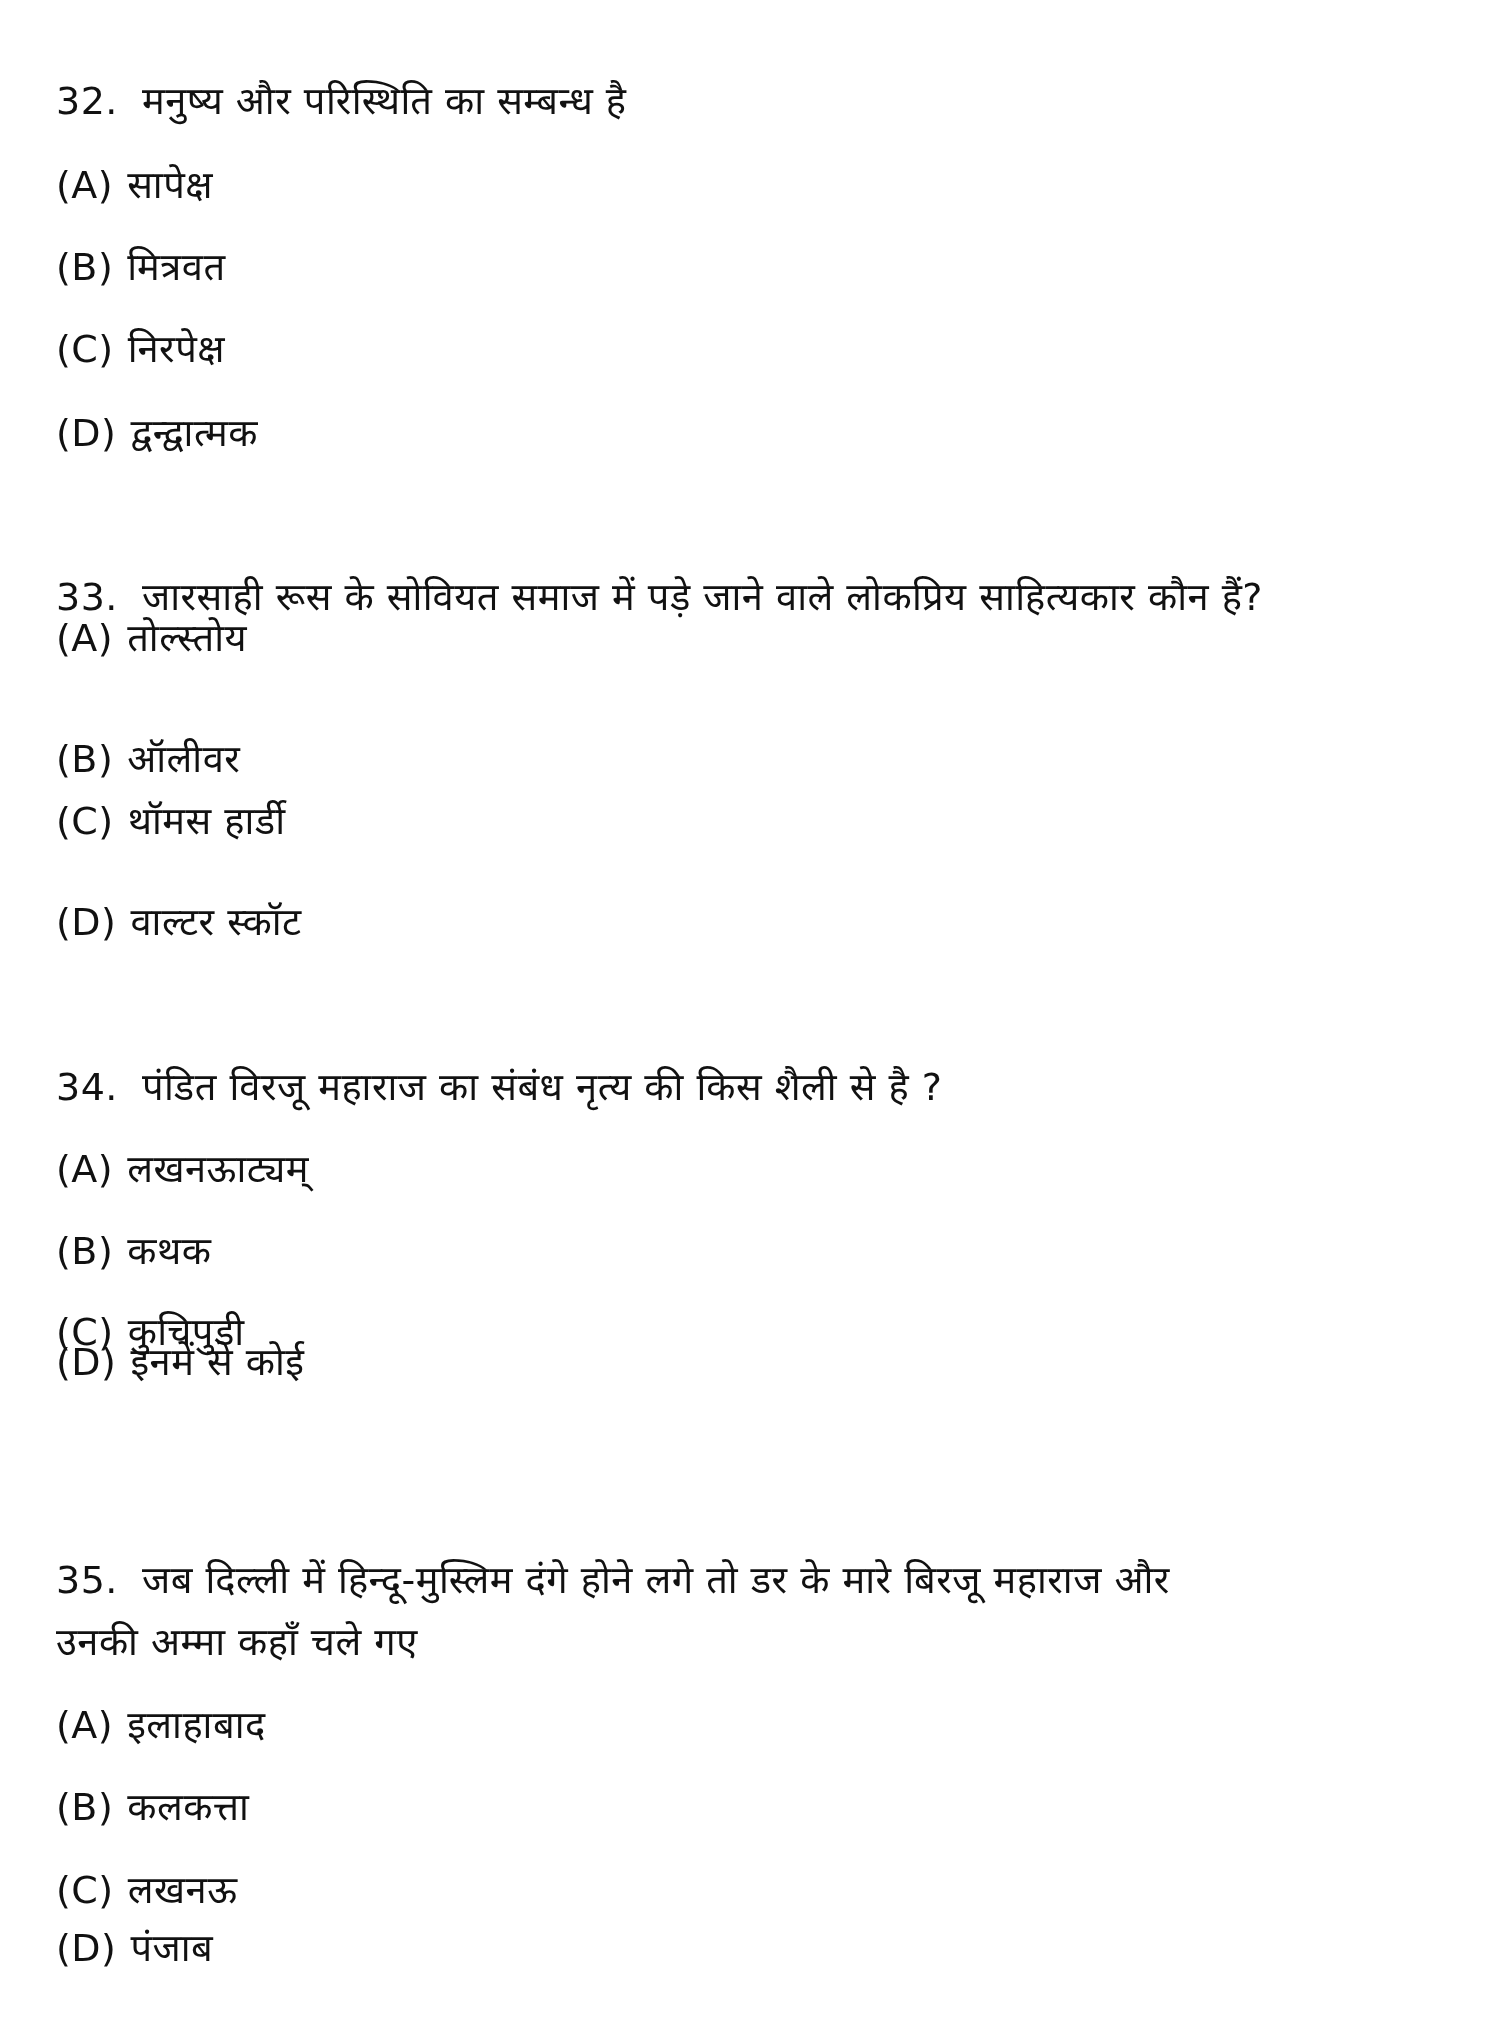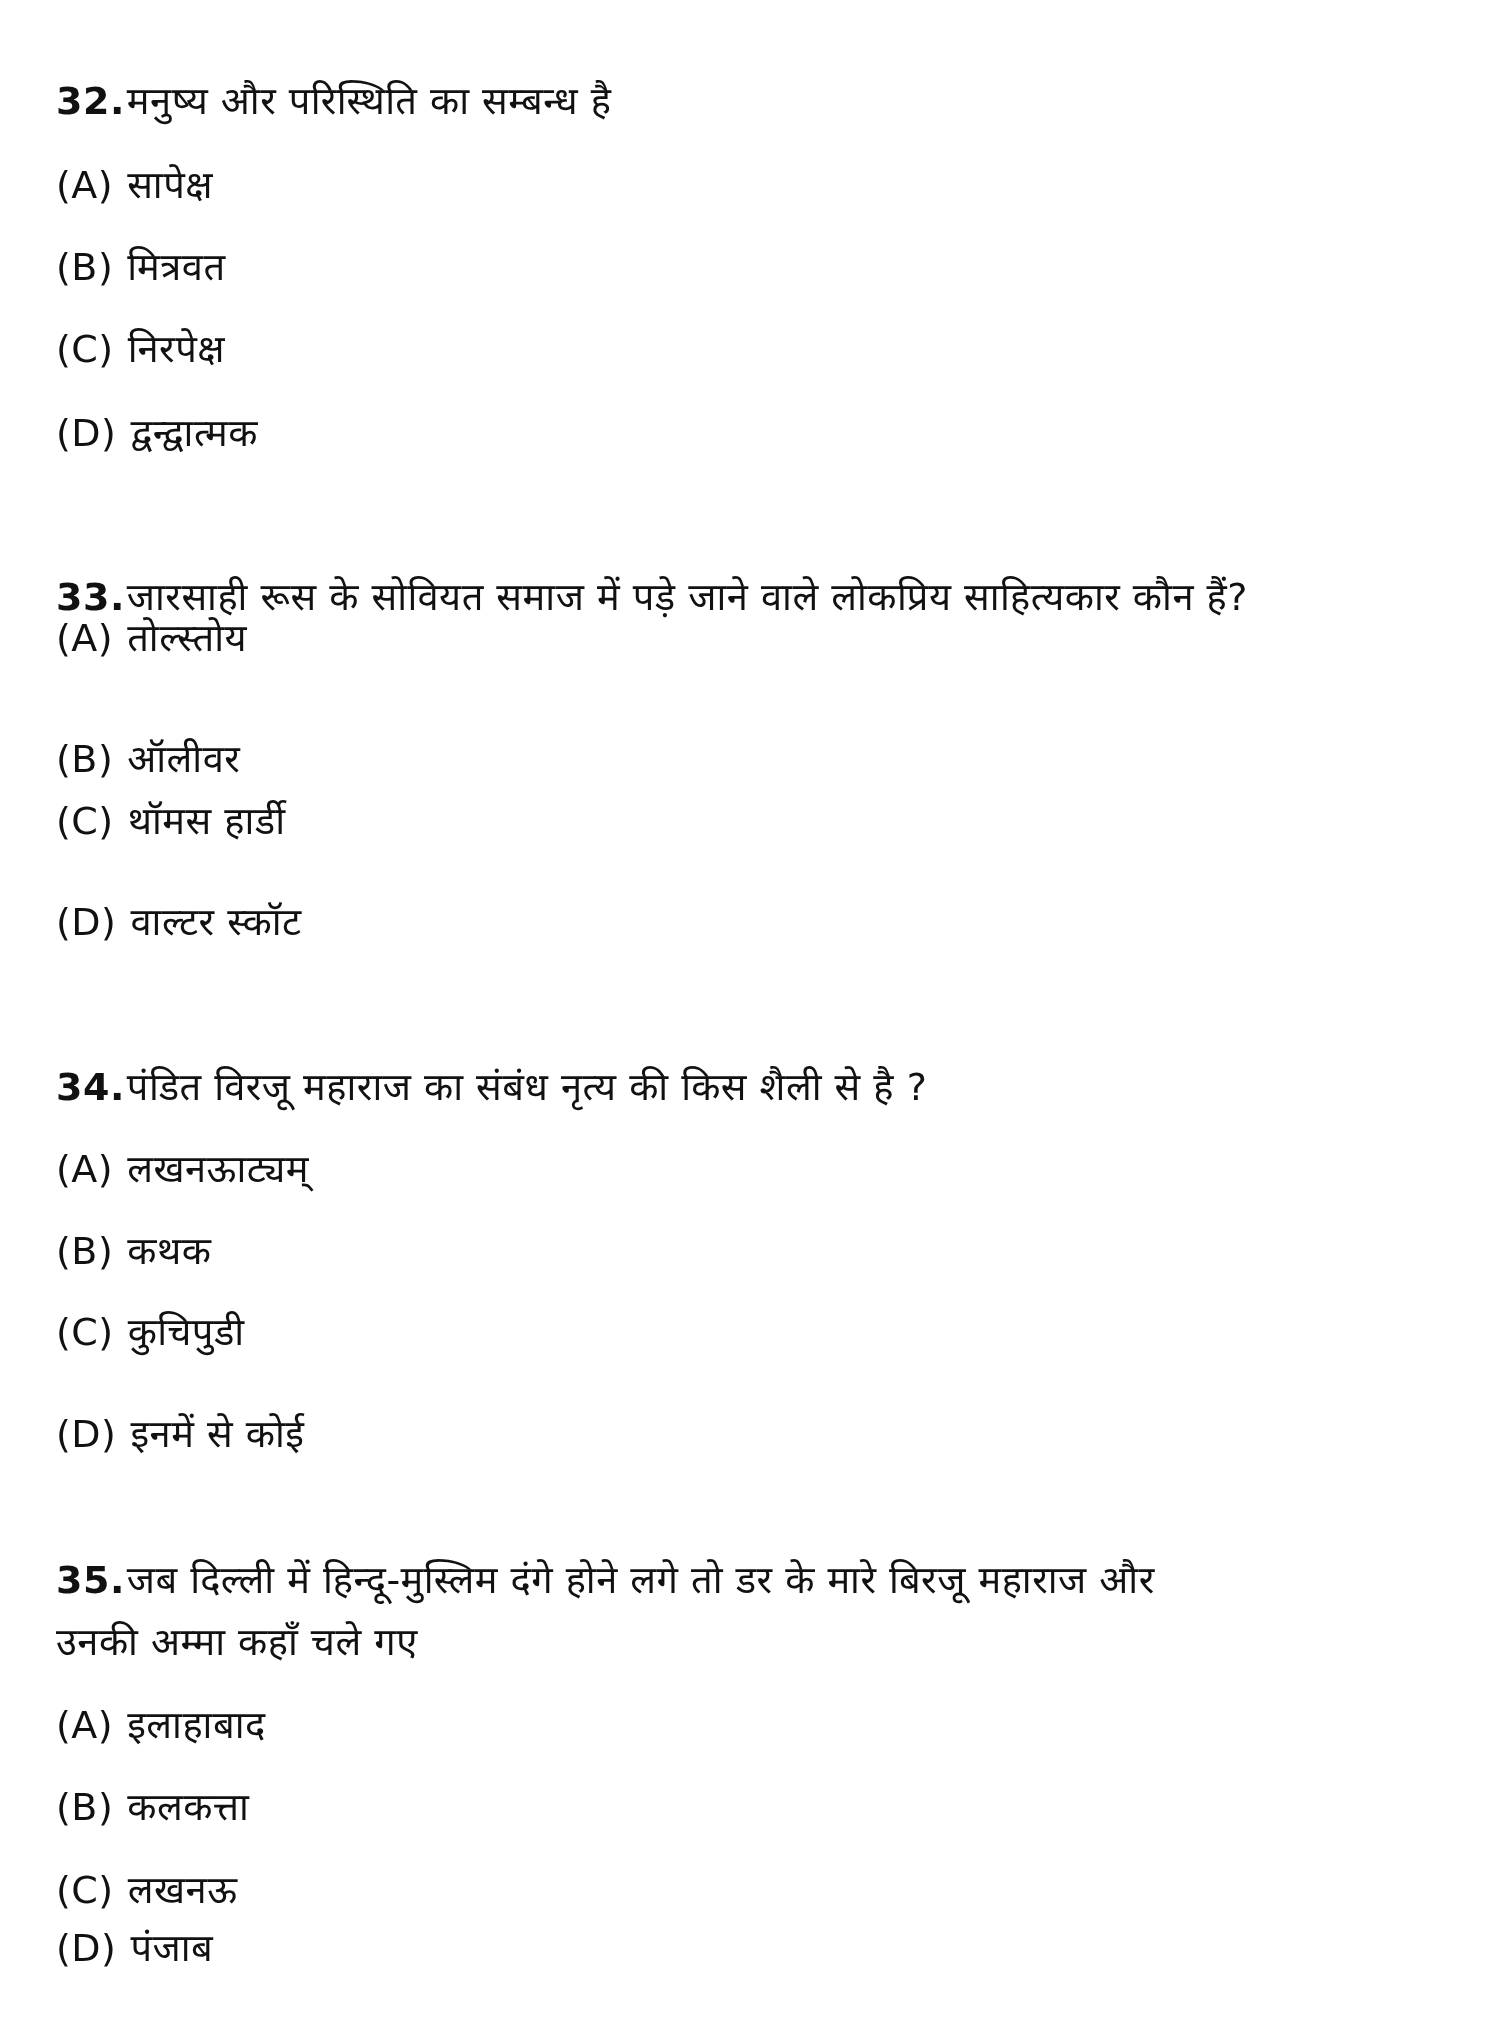--- a/index.html
+++ b/index.html
@@ -1,19 +1,19 @@
 <!DOCTYPE html>
 <html><head>
 <meta charset="utf-8">
 <style>
   html, body { margin:0; padding:0; background:#ffffff; }
   body { width:1505px; height:2034px; position:relative; overflow:hidden;
          font-family:"DejaVu Sans", "Liberation Sans", sans-serif; color:#111; }
   .line { position:absolute; left:56px; font-size:38px; line-height:52px; white-space:nowrap; letter-spacing:0.5px; }
-  .num { margin-right:2px;font-weight:bold; }
+  .num { margin-right:24px; }
   .lbl { margin-right:14px; }
 </style>
 </head>
 <body>
 
 <div class="line" style="top:75px">
   <span class="num">32.</span><span>मनुष्य और परिस्थिति का सम्बन्ध है</span>
 </div>
 <div class="line" style="top:159px"><span class="lbl">(A)</span><span>सापेक्ष</span></div>
 <div class="line" style="top:241px"><span class="lbl">(B)</span><span>मित्रवत</span></div>
@@ -27,21 +27,21 @@
 <div class="line" style="top:733px"><span class="lbl">(B)</span><span>ऑलीवर</span></div>
 <div class="line" style="top:795px"><span class="lbl">(C)</span><span>थॉमस हार्डी</span></div>
 <div class="line" style="top:896px"><span class="lbl">(D)</span><span>वाल्टर स्कॉट</span></div>
 
 <div class="line" style="top:1061px">
   <span class="num">34.</span><span>पंडित विरजू महाराज का संबंध नृत्य की किस शैली से है ?</span>
 </div>
 <div class="line" style="top:1143px"><span class="lbl">(A)</span><span>लखनऊाट्यम्</span></div>
 <div class="line" style="top:1225px"><span class="lbl">(B)</span><span>कथक</span></div>
 <div class="line" style="top:1306px"><span class="lbl">(C)</span><span>कुचिपुडी</span></div>
-<div class="line" style="top:1408px"><span class="lbl">(D)</span><span>इनमें से कोई</span></div>
+<div class="line" style="top:1336px"><span class="lbl">(D)</span><span>इनमें से कोई</span></div>
 
 <div class="line" style="top:1554px">
   <span class="num">35.</span><span>जब दिल्ली में हिन्दू-मुस्लिम दंगे होने लगे तो डर के मारे बिरजू महाराज और</span>
 </div>
 <div class="line" style="top:1616px">
   <span>उनकी अम्मा कहाँ चले गए</span>
 </div>
 <div class="line" style="top:1699px"><span class="lbl">(A)</span><span>इलाहाबाद</span></div>
 <div class="line" style="top:1781px"><span class="lbl">(B)</span><span>कलकत्ता</span></div>
 <div class="line" style="top:1864px"><span class="lbl">(C)</span><span>लखनऊ</span></div>

